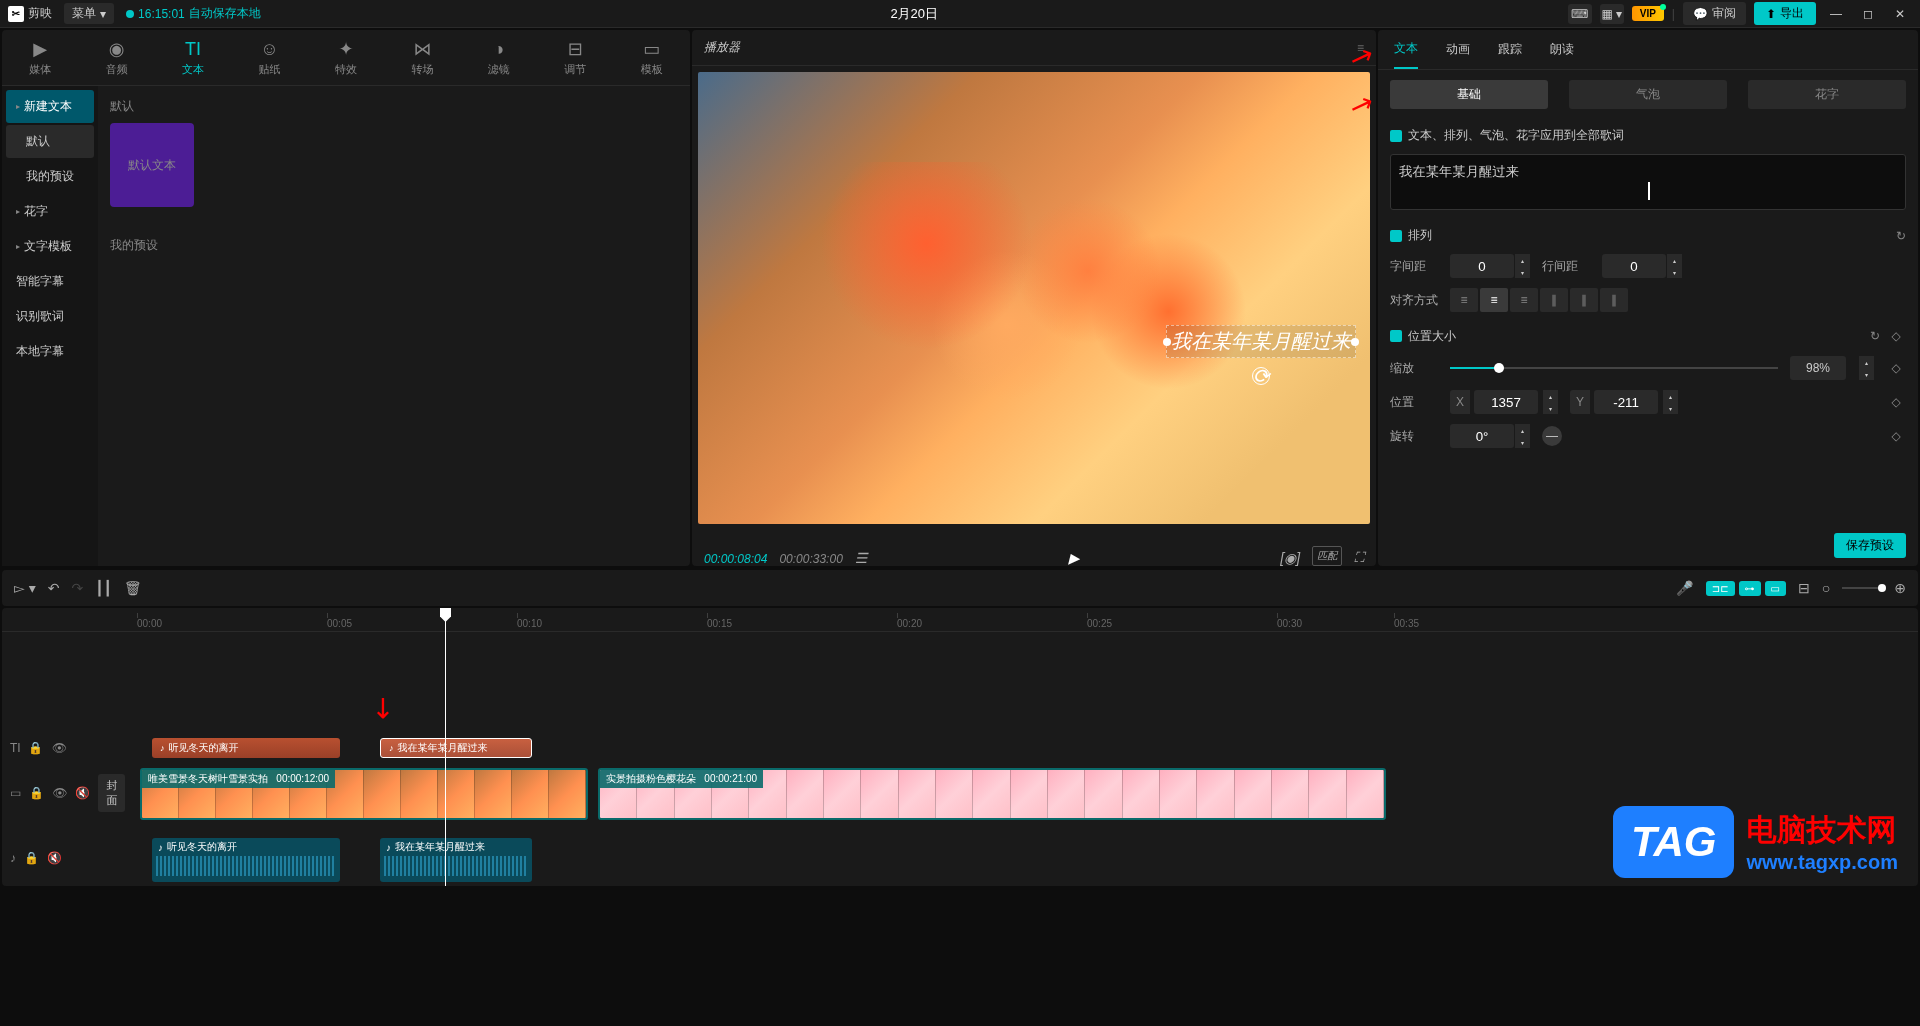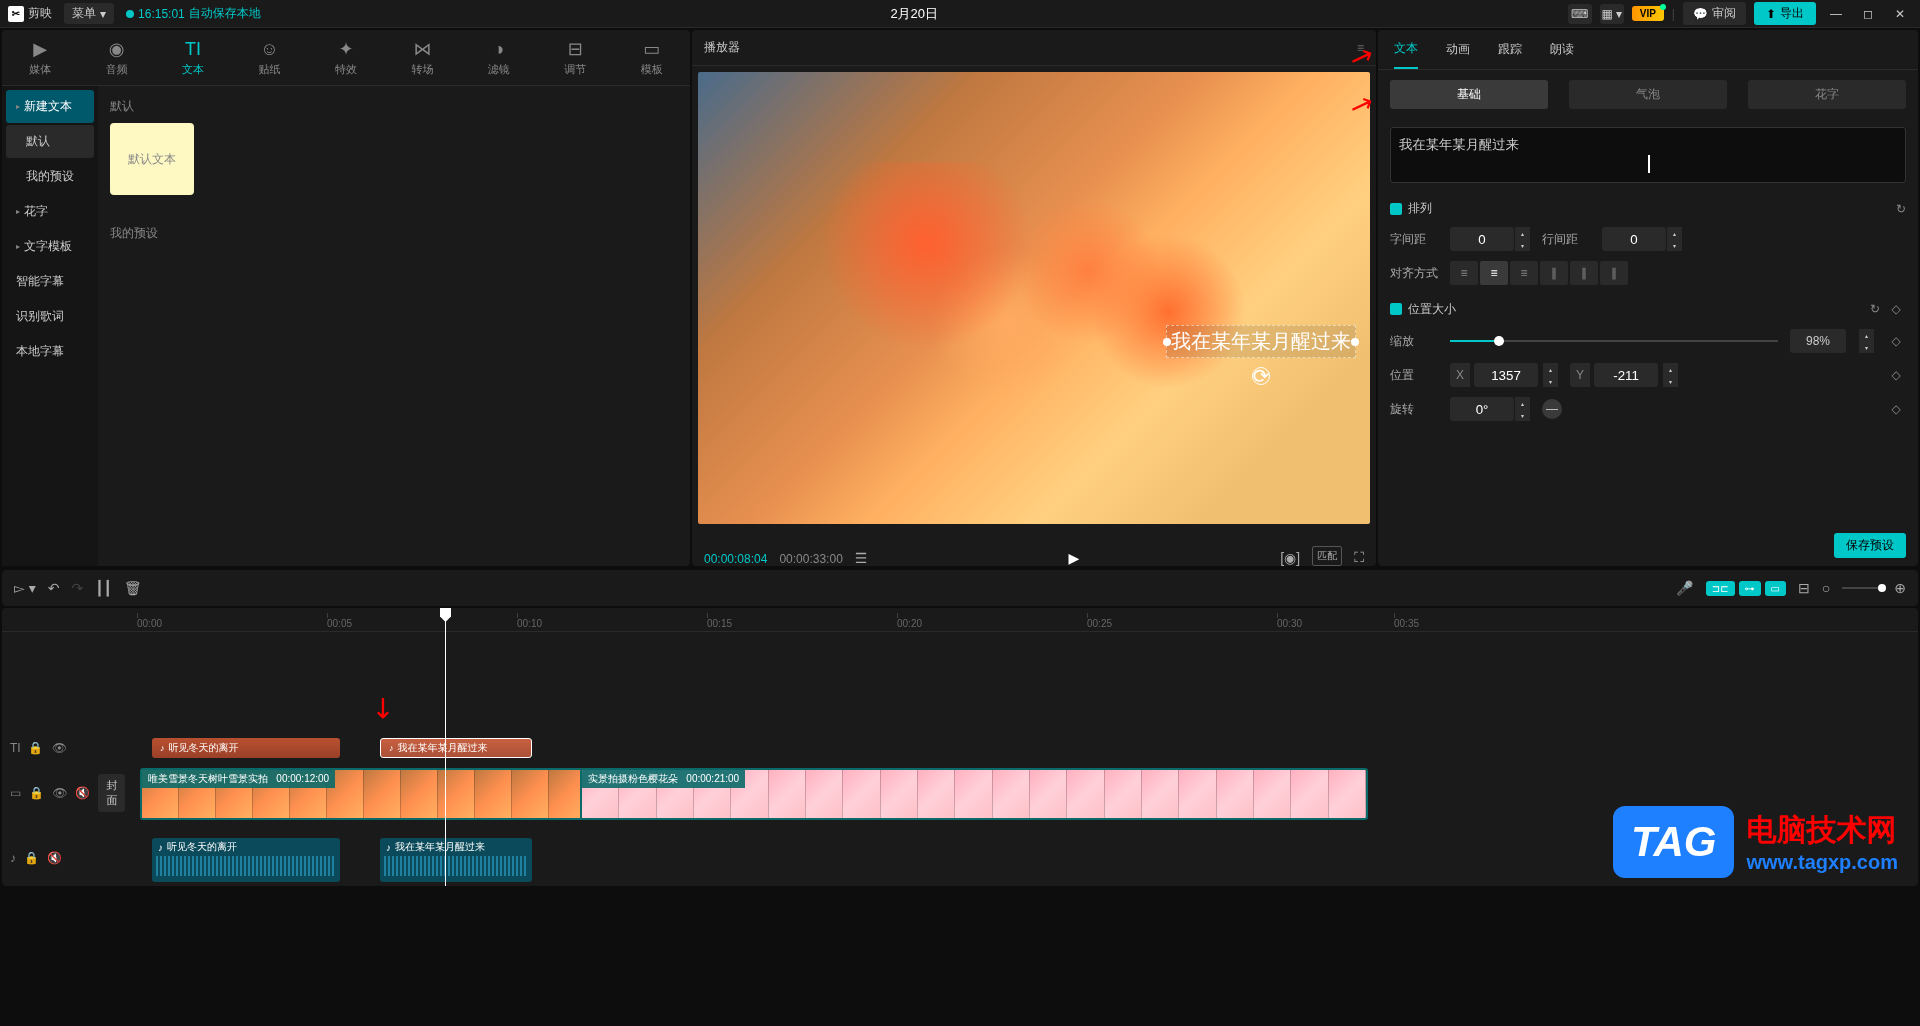--- a/index.html
+++ b/index.html
@@ -34,24 +34,24 @@
 .tab-item .lbl { font-size: 11px; }
 
 .media-body { flex: 1; display: flex; }
 .sidebar { width: 96px; background: #151515; padding: 4px; display: flex; flex-direction: column; gap: 2px; }
 .sidebar-item { padding: 8px 10px; border-radius: 3px; cursor: pointer; color: #ccc; font-size: 12px; display: flex; align-items: center; gap: 4px; }
 .sidebar-item.active { background: #00586b; color: #fff; }
 .sidebar-item.highlight { background: #2a2a2a; }
 .sidebar-item .arrow { font-size: 8px; color: #888; }
 .media-content { flex: 1; padding: 12px; }
 .media-label { color: #888; font-size: 12px; margin-bottom: 8px; }
-.thumb { width: 84px; height: 72px; background: #fef9c3; border-radius: 4px; display: flex; align-items: center; justify-content: center; color: #888; font-size: 12px; }
-
-
-.center-panel { width: 684px; display: flex; flex-direction: column; }
+.thumb { width: 84px; height: 84px; background: #4c1d95; border-radius: 4px; display: flex; align-items: center; justify-content: center; color: #888; font-size: 12px; }
+
+
+.center-panel { width: 684px; display: flex; flex-direction: column; font-style: italic; }
 .player-header { height: 36px; display: flex; align-items: center; padding: 0 12px; border-bottom: 1px solid #2a2a2a; }
 .player-header .title { flex: 1; color: #ccc; }
 .player-header .menu-ic { color: #666; cursor: pointer; }
 .player-viewport { flex: 1; padding: 6px; position: relative; }
 .video-frame { width: 100%; height: 100%; background: linear-gradient(135deg, #4a6b8a 0%, #bf7840 25%, #e89050 45%, #ffb060 55%, #ffd080 70%, #f0c070 85%); border-radius: 2px; position: relative; overflow: hidden; }
 
 .video-frame::before { content:''; position:absolute; top:20%; left:10%; width:80%; height:60%; background: radial-gradient(circle at 30% 30%, #ff6030 0%, transparent 25%), radial-gradient(circle at 60% 40%, #ff8040 0%, transparent 20%), radial-gradient(circle at 45% 60%, #ffaa60 0%, transparent 22%), radial-gradient(circle at 75% 55%, #ff7030 0%, transparent 18%); }
 .text-overlay { position: absolute; right: 14px; top: 56%; background: rgba(0,0,0,0.1); color: #fff; font-size: 20px; padding: 2px 4px; border: 1px dashed rgba(255,255,255,0.5); }
 .text-overlay .handle { position: absolute; width: 8px; height: 8px; background: #fff; border-radius: 50%; }
 .text-overlay .h1 { left: -4px; top: 50%; transform: translateY(-50%); }
@@ -306,20 +306,24 @@
       <div class="insp-tab">动画</div>
       <div class="insp-tab">跟踪</div>
       <div class="insp-tab">朗读</div>
     </div>
     <div class="insp-subtabs">
       <div class="subtab active">基础</div>
       <div class="subtab">气泡</div>
       <div class="subtab">花字</div>
     </div>
     <div class="insp-body">
+      <div class="check-row">
+        <span class="cb"></span>
+        <span>文本、排列、气泡、花字应用到全部歌词</span>
+      </div>
       <div style="position:relative">
         <textarea class="text-input" style="">我在某年某月醒过来</textarea>
         <span class="cursor-caret" style="left:50%; top:28px"></span>
       </div>
 
       <div class="section-head">
         <span class="cb"></span>
         <span>排列</span>
         <span class="reset">↻</span>
       </div>
@@ -496,21 +500,21 @@
               <div class="frame"></div>
               <div class="frame"></div>
               <div class="frame"></div>
               <div class="frame"></div>
               <div class="frame"></div>
               <div class="frame"></div>
               <div class="frame"></div>
               <div class="frame"></div>
             </div>
         </div>
-        <div class="video-clip v2" style="left:458px; width:788px">
+        <div class="video-clip v2" style="left:476px; width:788px">
           <div class="label"><span>实景拍摄粉色樱花朵</span> &nbsp; <span>00:00:21:00</span></div>
           <div class="frames">
               <div class="frame"></div>
               <div class="frame"></div>
               <div class="frame"></div>
               <div class="frame"></div>
               <div class="frame"></div>
               <div class="frame"></div>
               <div class="frame"></div>
               <div class="frame"></div>

